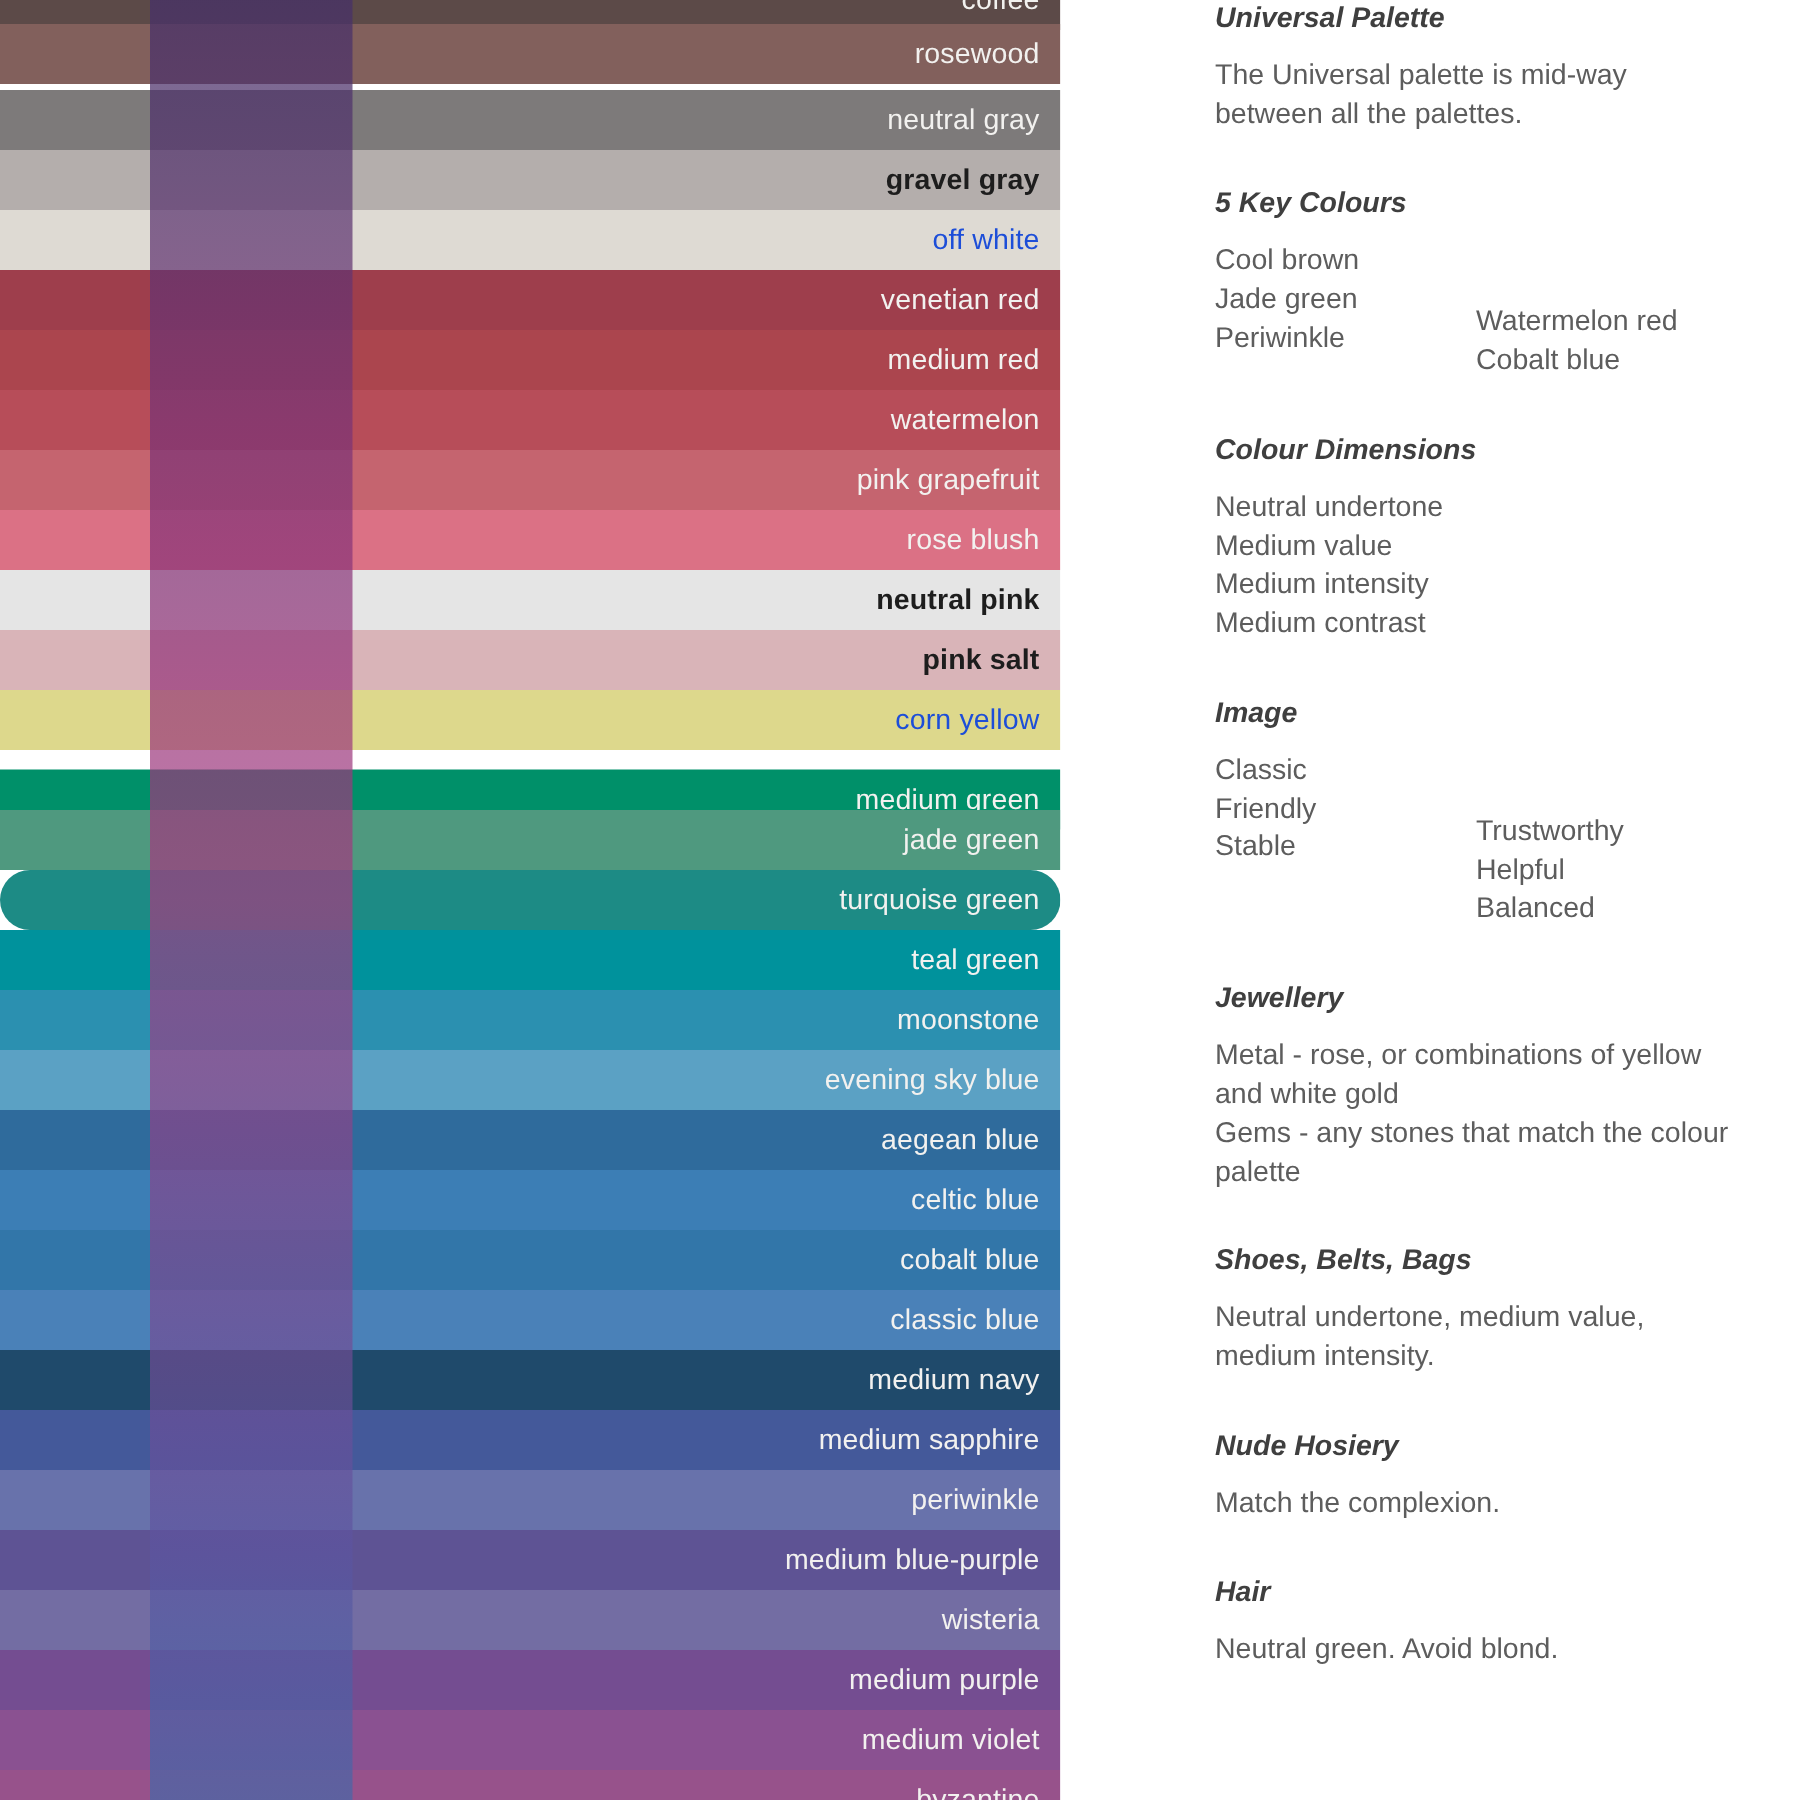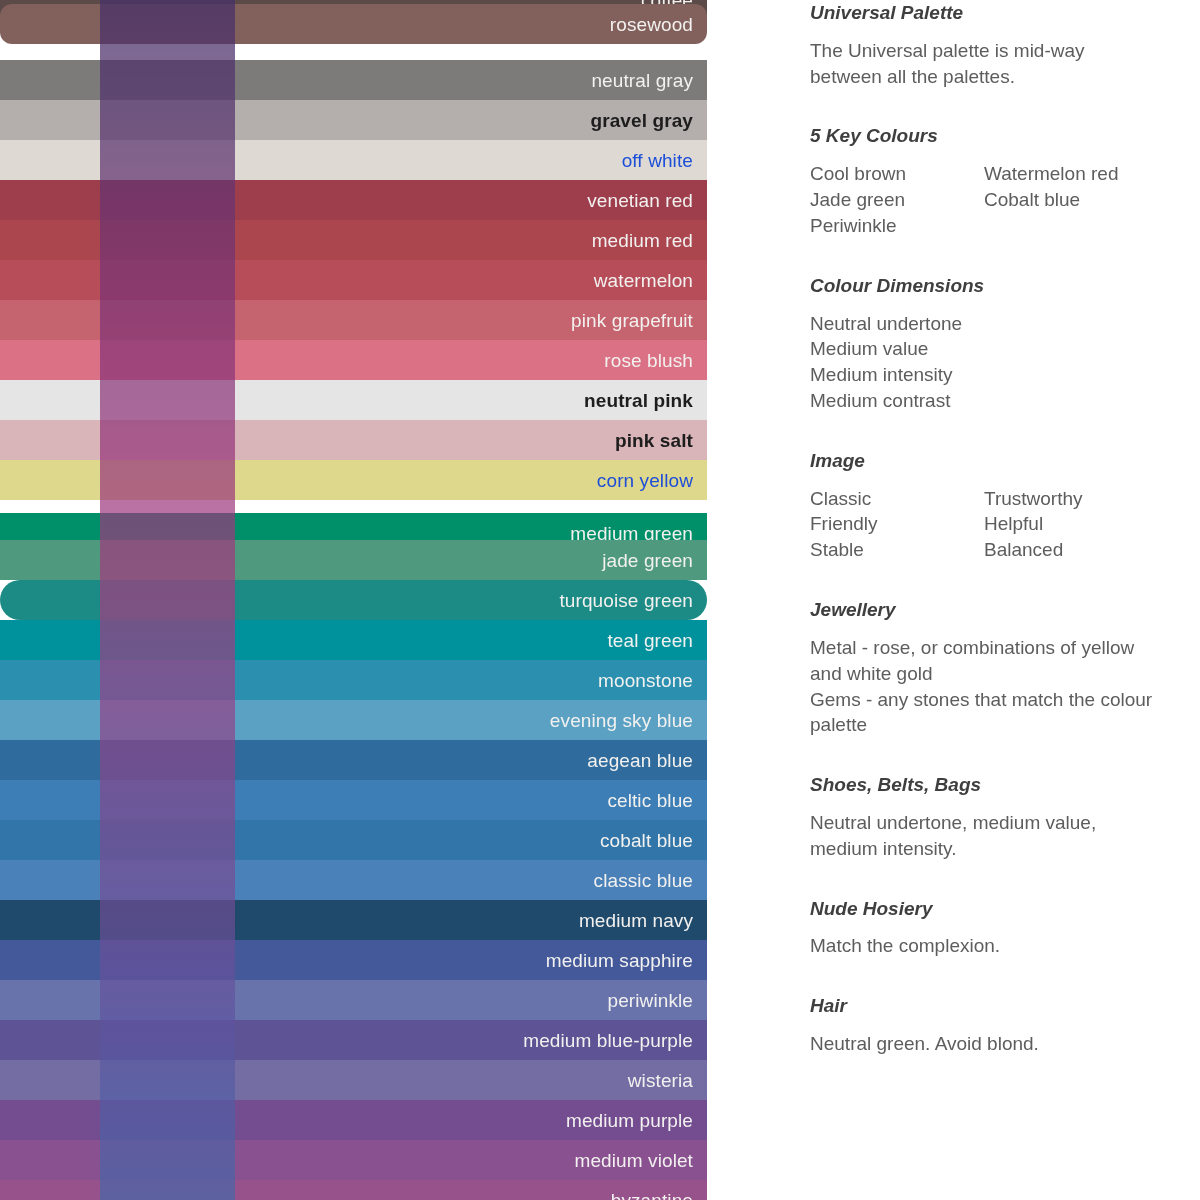--- a/index.html
+++ b/index.html
@@ -94,32 +94,32 @@
   .two-col {
     display: flex;
     margin: 13px 0 0 0;
   }
   .two-col .col {
     font-size: 19px;
     color: #5d5d5d;
     line-height: 1.36;
   }
   .two-col .col-a { width: 174px; flex: none; }
-  .two-col .col-b { flex: 1; }
+  .two-col .col-b { flex: 1; margin-top: 41px; }
   .stack-line { display: block; white-space: nowrap; }
   .gap-lg { height: 36px; }
 </style>
 </head>
 <body>
 
 <div id="swatch-panel">
     <div class="swatch-row" style="top: -20px; background: rgb(92, 74, 72);">
       <span class="swatch-label light">coffee</span>
     </div>
-    <div class="swatch-row" style="top: 4px; background: rgb(130, 96, 92); border-radius: 12px;">
+    <div class="swatch-row" style="top: 16px; background: rgb(130, 96, 92);">
       <span class="swatch-label light">rosewood</span>
     </div>
     <div class="swatch-row" style="top: 60px; background: rgb(125, 122, 122);">
       <span class="swatch-label light">neutral gray</span>
     </div>
     <div class="swatch-row" style="top: 100px; background: rgb(180, 174, 172);">
       <span class="swatch-label dark">gravel gray</span>
     </div>
     <div class="swatch-row" style="top: 140px; background: rgb(222, 218, 211);">
       <span class="swatch-label mid">off white</span>

